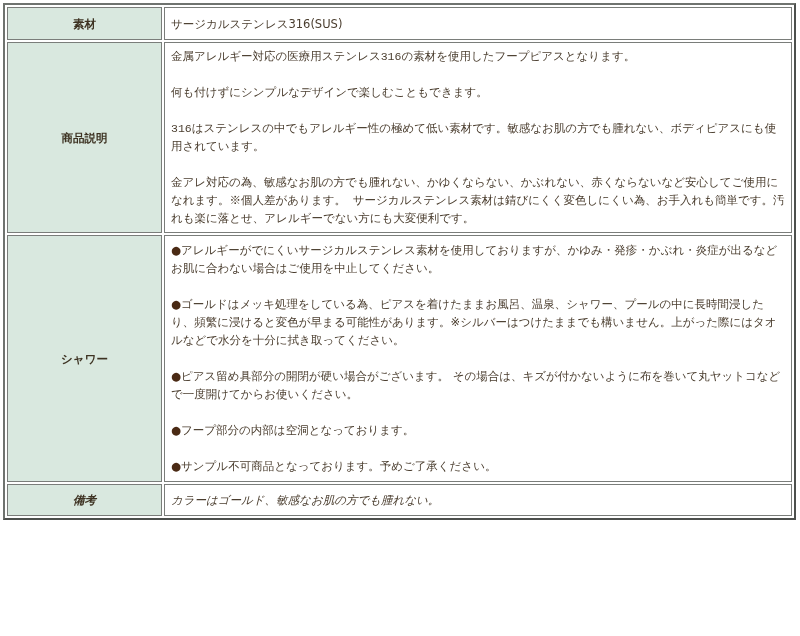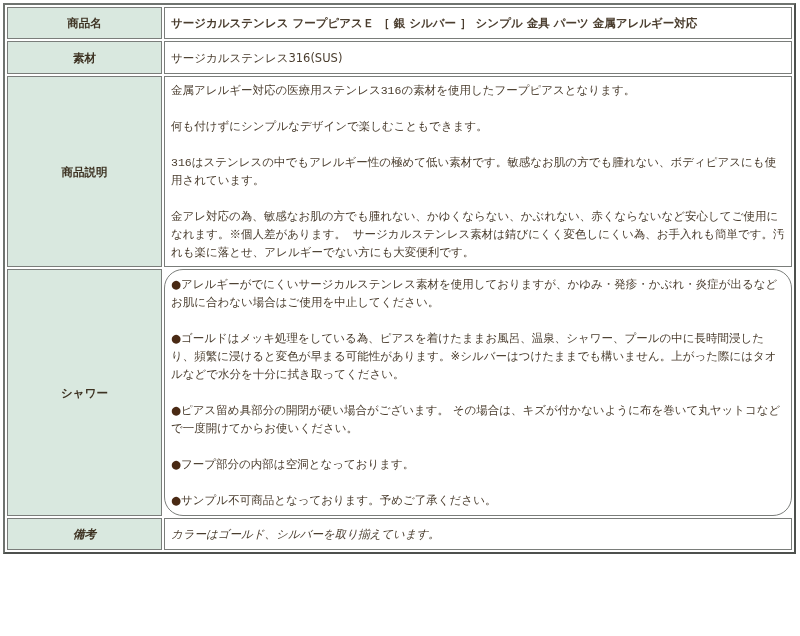--- a/index.html
+++ b/index.html
@@ -36,31 +36,27 @@
   .row-h1 td { height: 22px; }
   .row-h2 td { height: 23px; }
   .row-h3 td { height: 23px; }
   .row-h4 td { height: 23px; }
   .row-h7 td { height: 22px; font-style: italic; }
   .title-text { font-weight: bold; color: #3d3222; }
   .para { margin: 0; }
   .gap { height: 18px; }
   .bullet { color: #4a2a14; }
   .desc-cell { padding-top: 5px !important; padding-bottom: 4px !important; font-family: Liberation Mono, monospace; }
-  .notes-cell { padding-top: 5px !important; padding-bottom: 6px !important; border-radius: 19px; }
+  .notes-cell { padding-top: 5px !important; padding-bottom: 6px !important; }
 </style>
 </head>
 <body>
 
 <table class="spec-table">
   <tbody>
-    <tr class="row-h1">
-      <td class="label">商品名</td>
-      <td class="value title-text">サージカルステンレス フープピアスＥ ［ 銀 シルバー ］ シンプル 金具 パーツ 金属アレルギー対応</td>
-    </tr>
     <tr class="row-h3">
       <td class="label">素材</td>
       <td class="value">サージカルステンレス316(SUS)</td>
     </tr>
     <tr>
       <td class="label">商品説明</td>
       <td class="value desc-cell">
         <p class="para">金属アレルギー対応の医療用ステンレス316の素材を使用したフープピアスとなります。</p>
         <div class="gap"></div>
         <p class="para">何も付けずにシンプルなデザインで楽しむこともできます。</p>
@@ -79,16 +75,16 @@
         <div class="gap"></div>
         <p class="para"><span class="bullet">●</span><span>ピアス留め具部分の開閉が硬い場合がございます。 その場合は、キズが付かないように布を巻いて丸ヤットコなどで一度開けてからお使いください。</span></p>
         <div class="gap"></div>
         <p class="para"><span class="bullet">●</span><span>フープ部分の内部は空洞となっております。</span></p>
         <div class="gap"></div>
         <p class="para"><span class="bullet">●</span><span>サンプル不可商品となっております。予めご了承ください。</span></p>
       </td>
     </tr>
     <tr class="row-h7">
       <td class="label">備考</td>
-      <td class="value">カラーはゴールド、シルバーを取り揃えています。</td>
+      <td class="value">カラーはゴールド、敏感なお肌の方でも腫れない。</td>
     </tr>
   </tbody>
 </table>
 
 </body></html>

